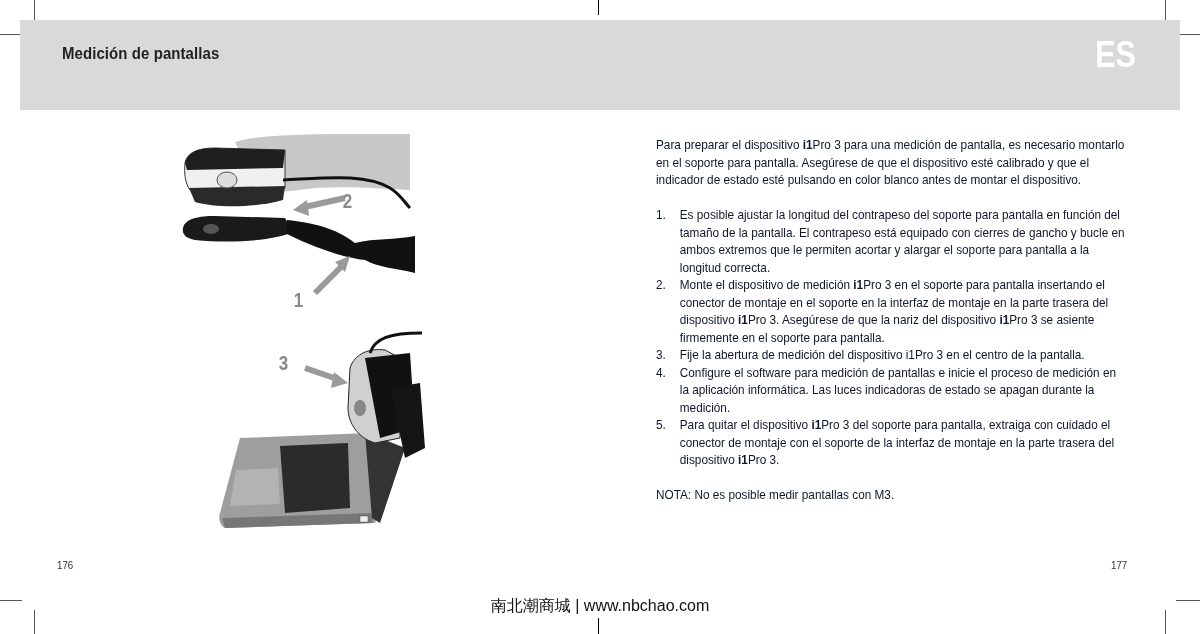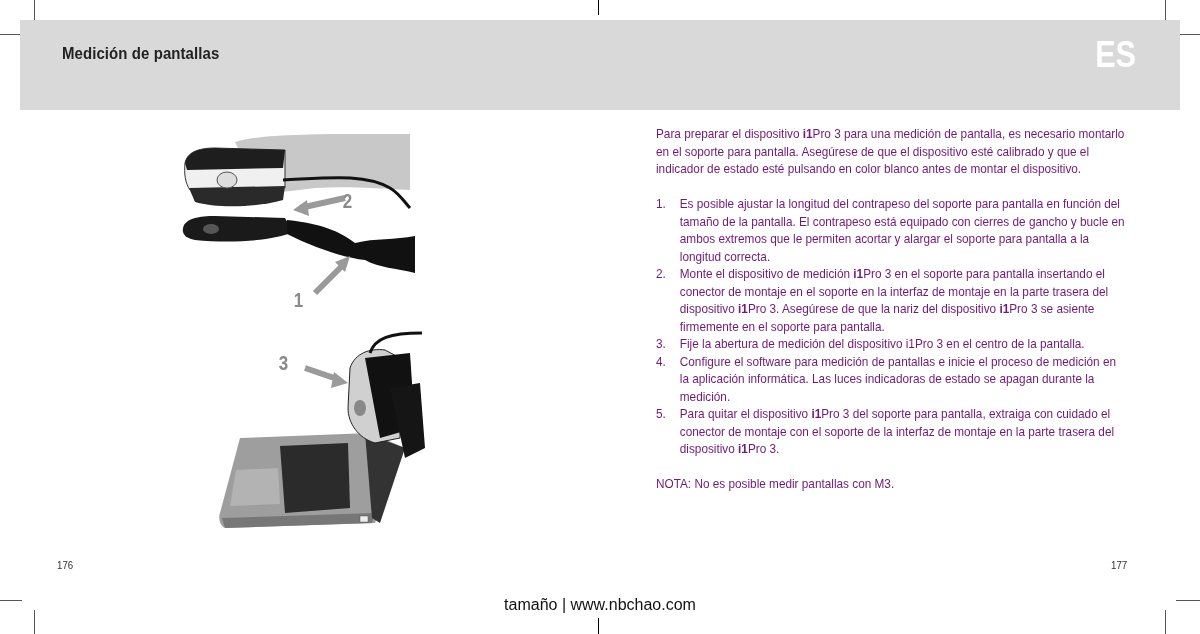--- a/index.html
+++ b/index.html
@@ -4,22 +4,22 @@
 <style>
   html, body { margin:0; padding:0; }
   body { width:1200px; height:634px; position:relative; background:#ffffff; overflow:hidden;
          font-family:"Liberation Sans", sans-serif; color:#222; }
   .crop { position:absolute; background:#555; }
   .band { position:absolute; left:20px; top:20px; width:1160px; height:90px; background:#d9d9d9; }
   .band-title { position:absolute; left:62px; top:44px; font-size:17px; font-weight:bold; color:#222;
                 transform:scaleX(0.88); transform-origin:left top; letter-spacing:0.1px; }
   .band-lang { position:absolute; right:64px; top:34px; font-size:36px; font-weight:bold; color:#ffffff;
                transform:scaleX(0.85); transform-origin:right top; }
-  .body-text { position:absolute; left:656px; top:125px; width:470px; font-size:13.4px; line-height:17.5px;
-               color:#701a75; }
+  .body-text { position:absolute; left:656px; top:136px; width:470px; font-size:13.4px; line-height:17.5px;
+               color:#0f172a; }
   .body-text .inner { transform:scaleX(0.88); transform-origin:left top; width:534px; }
   .para { margin:0 0 17.5px 0; }
   .list { margin:0 0 17.5px 0; padding:0; list-style:none; }
   .list li { position:relative; padding-left:27px; margin:0; }
   .list li .num { position:absolute; left:0; top:0; }
   b.brand { font-weight:bold; }
   .pagenum { position:absolute; font-size:11px; color:#333; transform:scaleX(0.88); }
   .footer { position:absolute; left:0; width:1200px; top:596px; text-align:center; font-size:16px; color:#111; }
   .figure { position:absolute; }
   .callout { position:absolute; font-size:20px; font-weight:bold; color:#8a8a8a; transform:scaleX(0.85); }
@@ -103,13 +103,13 @@
         <li><span class="num">4.</span><span>Configure el software para medición de pantallas e inicie el proceso de medición en la aplicación informática. Las luces indicadoras de estado se apagan durante la medición.</span></li>
         <li><span class="num">5.</span><span>Para quitar el dispositivo </span><b class="brand">i1</b><span>Pro 3 del soporte para pantalla, extraiga con cuidado el conector de montaje con el soporte de la interfaz de montaje en la parte trasera del dispositivo </span><b class="brand">i1</b><span>Pro 3.</span></li>
       </ol>
     <p class="para">NOTA: No es posible medir pantallas con M3.</p>
   </div>
 </div>
 
 <div class="pagenum" style="left:56px;top:559px;">176</div>
 <div class="pagenum" style="left:1110px;top:559px;">177</div>
 
-<div class="footer">tamaño | www.nbchao.com</div>
+<div class="footer">南北潮商城 | www.nbchao.com</div>
 
 </body></html>

